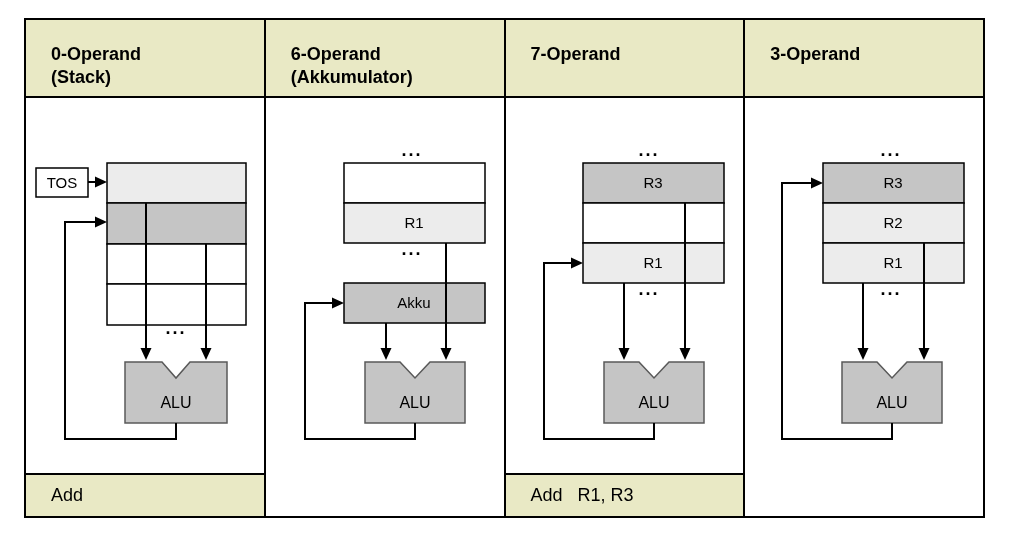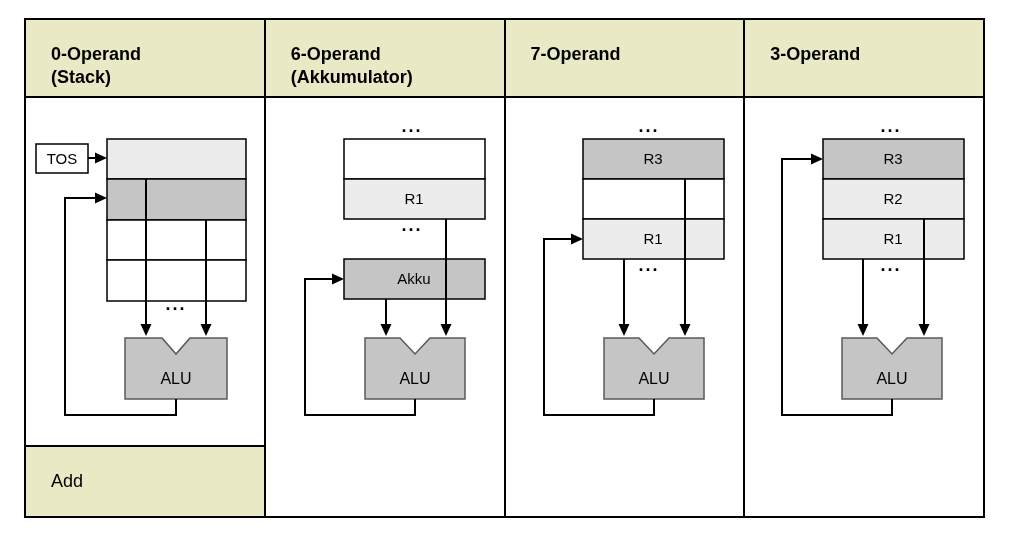--- a/index.html
+++ b/index.html
@@ -1,27 +1,27 @@
 <!DOCTYPE html>
 <html><head>
 <meta charset="utf-8">
 <style>
   html,body{margin:0;padding:0;background:#ffffff;}
   .canvas{position:relative;width:1009px;height:541px;background:#ffffff;
           font-family:"Liberation Sans",sans-serif;color:#000;}
   .op-table{position:absolute;left:24px;top:18px;width:961px;height:500px;
             border:2px solid #000;display:flex;box-sizing:border-box;background:#fff;}
-  .op-col{flex:1 1 0;display:flex;flex-direction:column;min-width:0;}
+  .op-col{flex:1 1 0;display:flex;flex-direction:column;min-width:0;gap:24px;}
   .op-col:not(:last-child){border-right:2px solid #000;}
   .col-header{height:78px;box-sizing:border-box;background:#e9e9c5;
               border-bottom:2px solid #000;font-weight:bold;font-size:18px;
               line-height:23px;padding:23px 8px 0 25px;white-space:pre-line;}
   .col-body{flex:1 1 auto;position:relative;overflow:hidden;background:#fff;}
   .col-body svg{position:absolute;left:0;top:0;}
-  .col-footer{height:71px;box-sizing:border-box;background:#e9e9c5;
+  .col-footer{height:43px;box-sizing:border-box;background:#e9e9c5;
               border-top:2px solid #000;display:flex;align-items:center;
               padding-left:25px;font-size:18px;white-space:pre;}
   svg text{font-family:"Liberation Sans",sans-serif;fill:#000;}
   .cell-label{font-size:15px;}
   .alu-label{font-size:16px;}
   .dots{font-size:18px;font-weight:bold;letter-spacing:2px;}
   .tos-label{font-size:15px;}
 </style>
 </head>
 <body>
@@ -109,20 +109,21 @@
           <polygon points="112.5,226 123.5,226 118,238" fill="#000"></polygon>
           <text class="dots" x="143" y="173" text-anchor="middle">...</text>
 
           <path d="M98,240 L133,240 L148,256 L163,240 L198,240 L198,301 L98,301 Z" fill="#c5c5c5" stroke="#595959" stroke-width="1.5"></path>
           <text class="alu-label" x="148" y="286" text-anchor="middle">ALU</text>
 
           <polyline points="148,301 148,317 38,317 38,141 66,141" fill="none" stroke="#000" stroke-width="2"></polyline>
           <polygon points="65,135.5 65,146.5 77,141" fill="#000"></polygon>
         </svg>
       </div>
+      <div class="col-footer">Add   R1, R3</div>
     </div>
 
     <div class="op-col">
       <div class="col-header">3-Operand</div>
       <div class="col-body">
         <svg width="240" height="357" viewBox="0 0 240 357">
           <text class="dots" x="146" y="34" text-anchor="middle">...</text>
 
           <rect x="78" y="41" width="141" height="40" fill="#c5c5c5" stroke="#000" stroke-width="1.5"></rect>
           <text class="cell-label" x="148" y="66" text-anchor="middle">R3</text>

